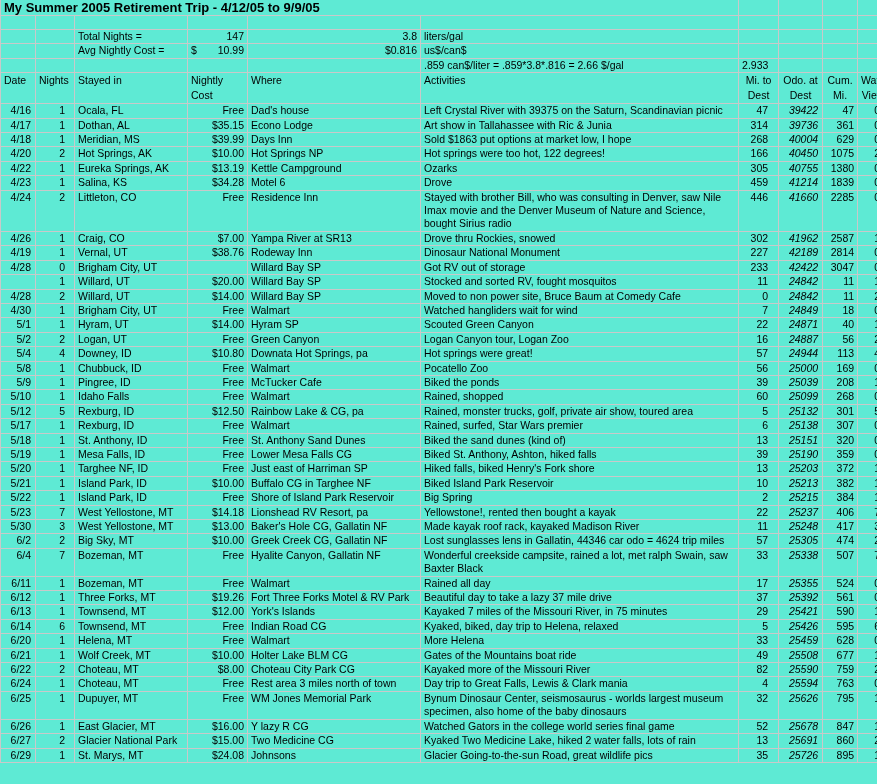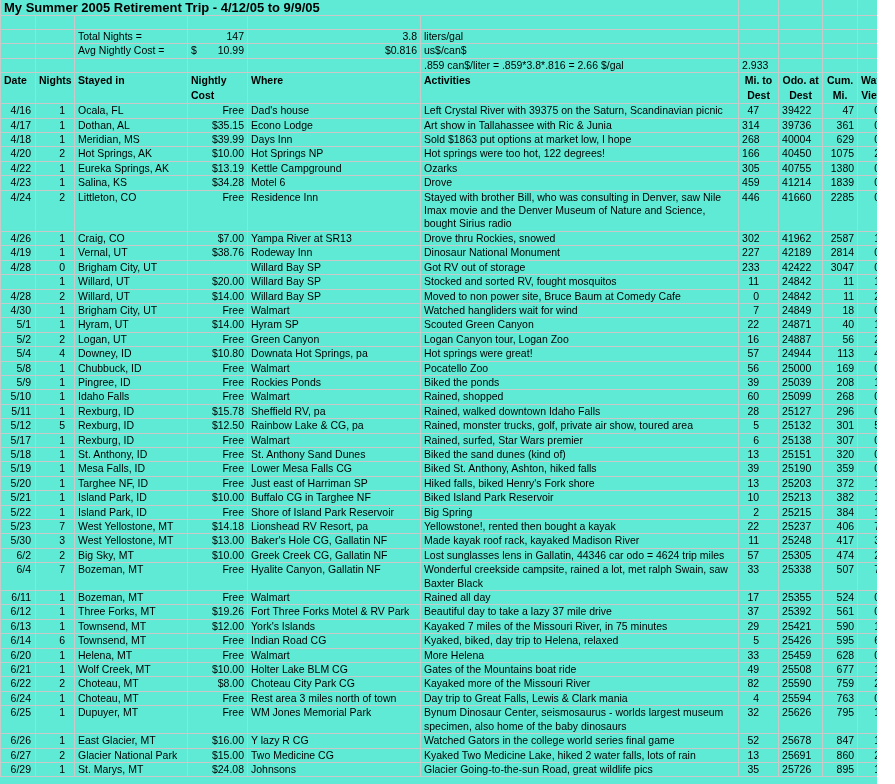--- a/index.html
+++ b/index.html
@@ -8,28 +8,28 @@
     font-family:"Liberation Sans", sans-serif; font-size:10.5px; color:#000;
   }
   table { border-collapse:collapse; table-layout:fixed; width:895px; }
   td, th {
     border:1px solid #c9c9c9; padding:0 3px; height:13px; line-height:13.4px;
     vertical-align:top; overflow:hidden; white-space:nowrap;
     font-weight:normal; text-align:left;
   }
   tr.title-row td { border-top:none; }
   .title-cell { font-size:13px; font-weight:bold; line-height:15px; height:14px; }
-  .hdr { font-weight:bold; white-space:normal; line-height:15px; height:30px; }
+  .hdr { font-weight:normal; white-space:normal; line-height:15px; height:30px; }
   .hc  { text-align:center;margin-left:16px; }
   .r   { text-align:right; }
   .date-cell   { text-align:right; padding-right:4px;padding-left:8px; }
   .nights-cell { text-align:right; padding-right:9px; }
   .cost-cell   { text-align:right; }
-  .mi-cell     { text-align:right; padding-right:19px; }
-  .odo-cell    { padding-right:4px; }
+  .mi-cell     { text-align:right; padding-right:10px; }
+  .odo-cell    { text-align:right; padding-right:4px;font-style:italic; }
   .cum-cell    { text-align:right; padding-right:3px; }
   .water-cell  { text-align:right; padding-right:8px; }
   .sliver-cell { position:relative; padding:0; }
   .acct { display:flex; justify-content:space-between; }
   .wrap { white-space:normal; }
   .marker {
     display:none; position:absolute; top:0; left:0; width:0; height:0;
     border-top:5px solid #00a000; border-right:5px solid transparent;
   }
 </style>
@@ -360,51 +360,38 @@
     <td class="odo-cell">25000</td>
     <td class="cum-cell">169</td>
     <td class="water-cell">0</td>
     <td class="sliver-cell"></td>
   </tr>
         <tr>
     <td class="date-cell">5/9</td>
     <td class="nights-cell">1</td>
     <td>Pingree, ID</td>
     <td class="cost-cell">Free</td>
-    <td>Rockies Ponds</td>
+    <td>McTucker Cafe</td>
     <td>Biked the ponds</td>
     <td class="mi-cell">39</td>
     <td class="odo-cell">25039</td>
     <td class="cum-cell">208</td>
     <td class="water-cell">1</td>
     <td class="sliver-cell"></td>
   </tr>
         <tr>
     <td class="date-cell">5/10</td>
     <td class="nights-cell">1</td>
     <td>Idaho Falls</td>
     <td class="cost-cell">Free</td>
     <td>Walmart</td>
     <td>Rained, shopped</td>
     <td class="mi-cell">60</td>
     <td class="odo-cell">25099</td>
     <td class="cum-cell">268</td>
-    <td class="water-cell">0</td>
-    <td class="sliver-cell"></td>
-  </tr>
-        <tr>
-    <td class="date-cell">5/11</td>
-    <td class="nights-cell">1</td>
-    <td>Rexburg, ID</td>
-    <td class="cost-cell">$15.78</td>
-    <td>Sheffield RV, pa</td>
-    <td>Rained, walked downtown Idaho Falls</td>
-    <td class="mi-cell">28</td>
-    <td class="odo-cell">25127</td>
-    <td class="cum-cell">296</td>
     <td class="water-cell">0</td>
     <td class="sliver-cell"></td>
   </tr>
         <tr>
     <td class="date-cell">5/12</td>
     <td class="nights-cell">5</td>
     <td>Rexburg, ID</td>
     <td class="cost-cell">$12.50</td>
     <td>Rainbow Lake &amp; CG, pa</td>
     <td>Rained, monster trucks, golf, private air show, toured area</td>

